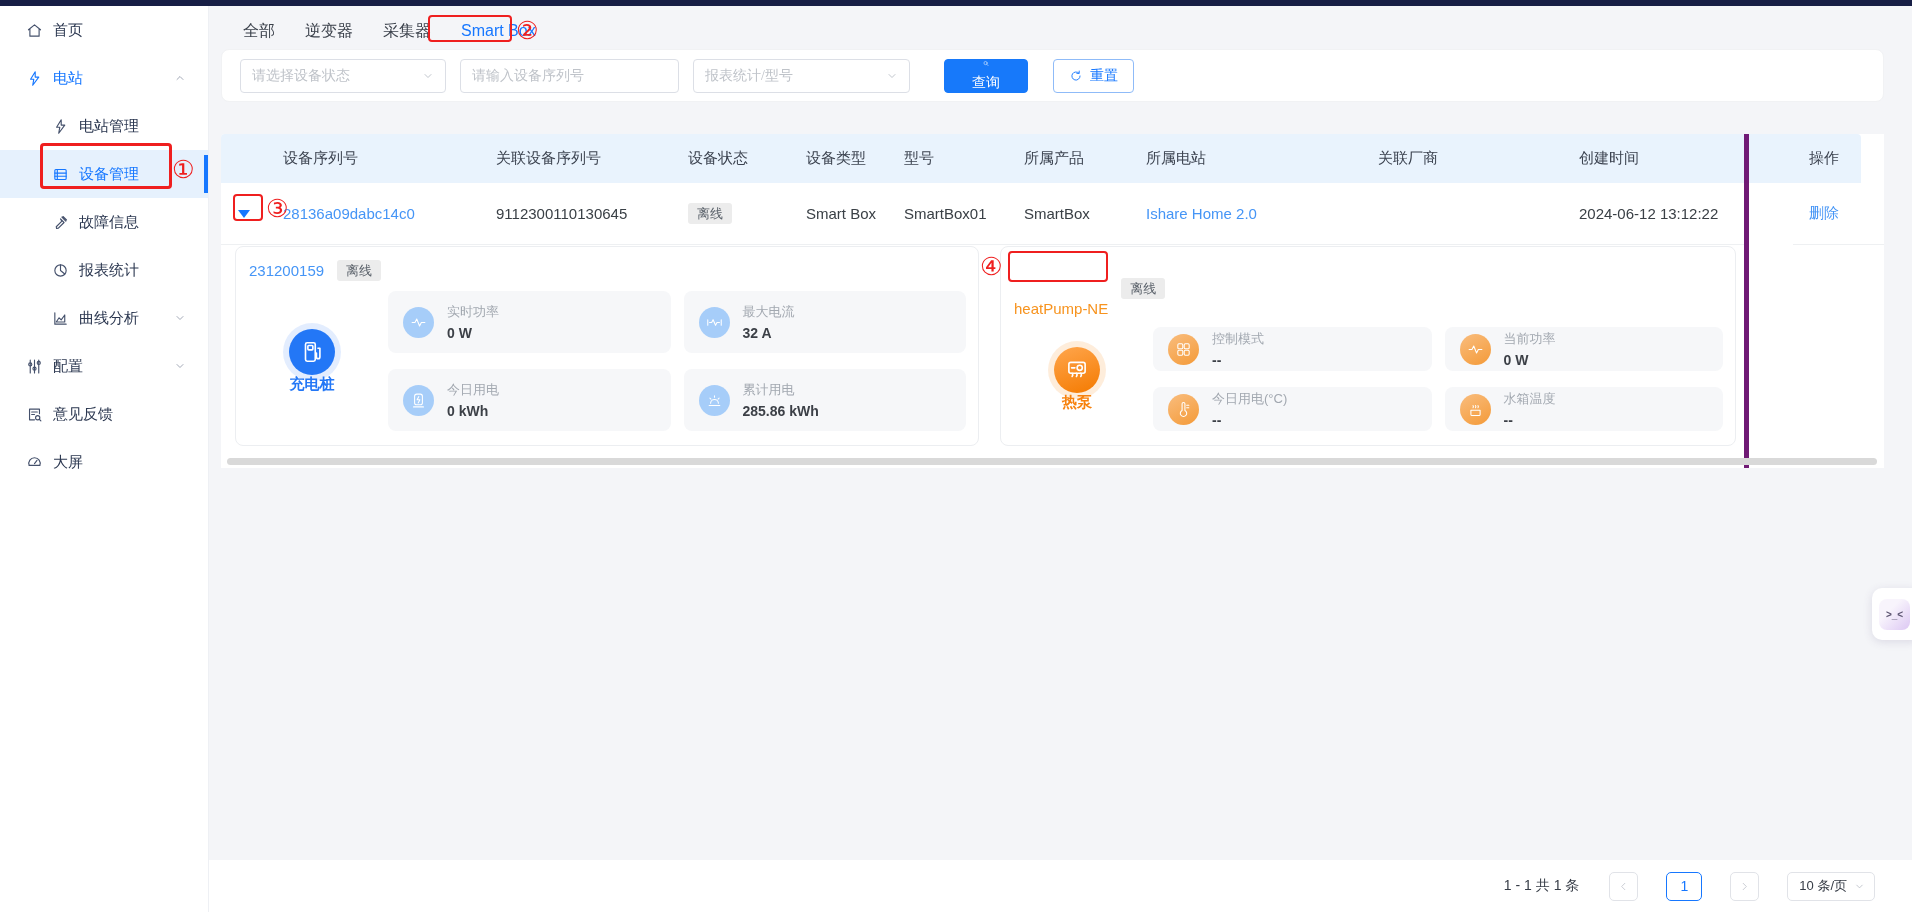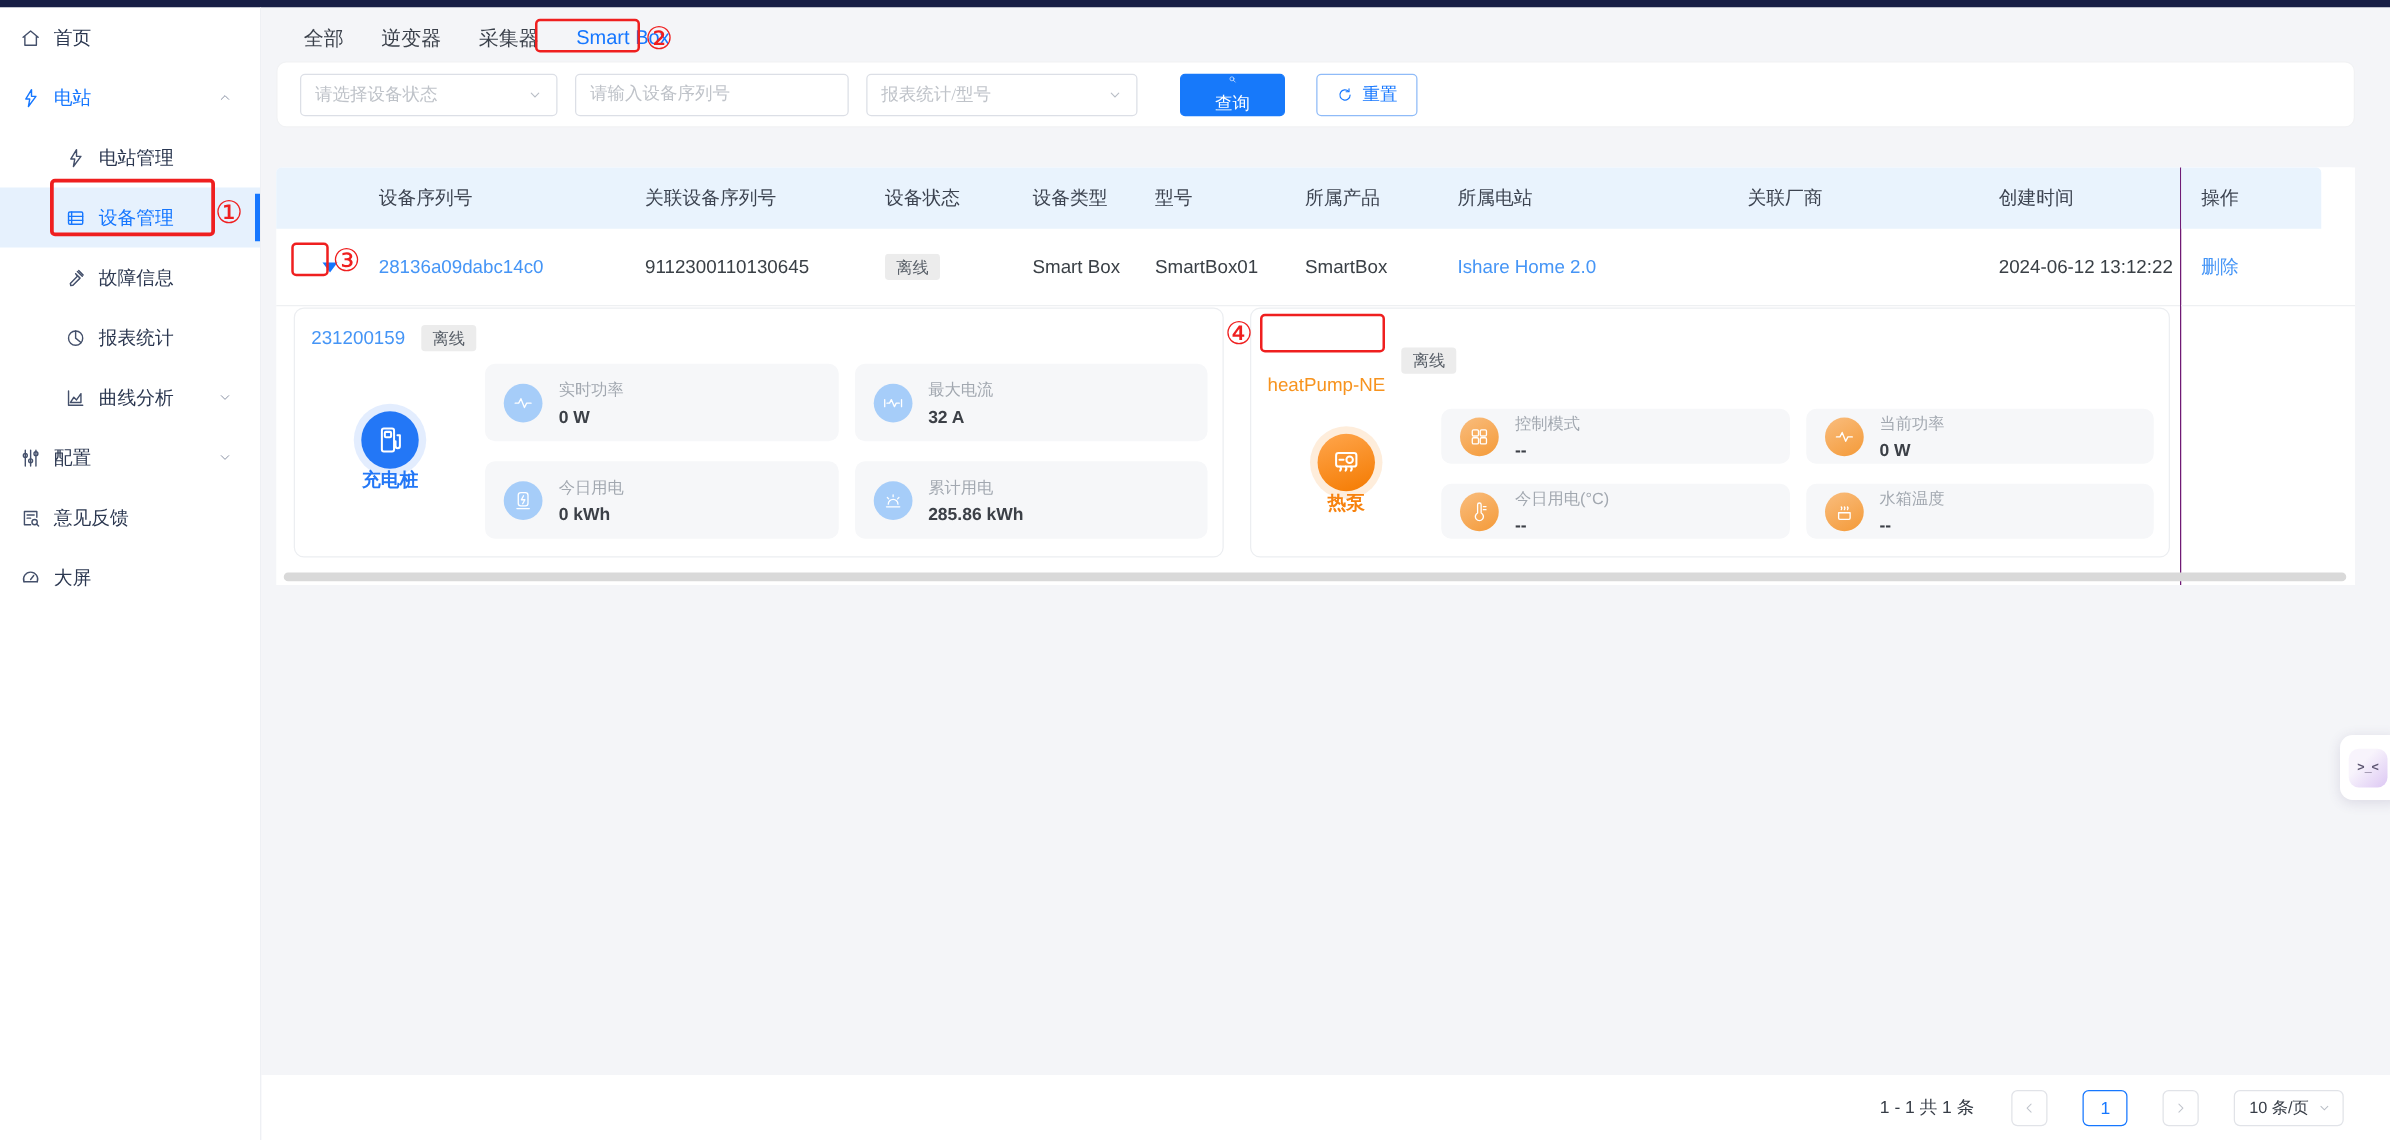--- a/index.html
+++ b/index.html
@@ -6,21 +6,21 @@
   html,body { width:1912px; height:912px; overflow:hidden;
     font-family:"Liberation Sans","DejaVu Sans",sans-serif; background:#f4f5f8; }
 
   
   .topbar { position:absolute; left:0; top:0; width:1912px; height:6px; background:#171e45; }
 
   
   .sidebar { position:absolute; left:0; top:6px; width:209px; height:906px; background:#fff;
     border-right:1px solid #eef0f4; z-index:3; }
   .side-item { position:relative; height:48px; display:flex; align-items:center; gap:10px;
-    padding-left:16px; color:#2b3750; font-size:15px; cursor:pointer; }
+    padding-left:26px; color:#2b3750; font-size:15px; cursor:pointer; }
   .side-item.sub { padding-left:52px; }
   .side-item svg { width:17px; height:17px; stroke:#44506b; stroke-width:1.6; fill:none;
     stroke-linecap:round; stroke-linejoin:round; flex:none; }
   .side-item.blue, .side-item.blue svg { color:#1677ff; stroke:#1677ff; }
   .side-item.active { background:#e6f1fd; color:#1677ff; }
   .side-item.active svg { stroke:#1677ff; }
   .side-item.active::after { content:""; position:absolute; right:0; top:5px; bottom:5px;
     width:4px; background:#1677ff; }
   .side-chev { position:absolute; right:22px; width:12px !important; height:12px !important; stroke:#8b93a5 !important; }
 
@@ -47,30 +47,30 @@
   .btn-plain { width:81px; margin-left:11px; background:#fff; border:1px solid #8fbbf8; color:#1677ff; }
   .btn-plain svg { width:14px; height:14px; stroke:#1677ff; stroke-width:1.6; fill:none; stroke-linecap:round; }
 
   
   .table-card { position:absolute; left:12px; top:128px; width:1663px; height:334px; background:#fff;
     border-radius:4px 4px 0 0; }
   .tgrid { display:grid; grid-template-columns:62px 213px 192px 118px 98px 120px 122px 232px 201px 165px;
     align-items:center; width:1523px; }
   .thead { height:49px; background:#e9f3fd; border-radius:4px 0 0 0; font-size:15px; color:#3c4350; }
   .trow  { height:62px; border-bottom:1px solid #eef0f2; font-size:15px; color:#3a4046; }
-  .cell { padding-right:8px; white-space:nowrap; overflow:hidden;margin-left:20px; }
+  .cell { padding-right:8px; white-space:nowrap; overflow:hidden; }
   .link { color:#4595f6; cursor:pointer; }
   .tag { display:inline-block; background:#ececec; color:#585f68; font-size:13px; padding:4px 9px;
     border-radius:3px; line-height:1; }
   .expand-btn { margin-left:17px; width:20px; height:16px; display:flex; align-items:center; cursor:pointer; }
   .expand-tri { width:0; height:0; border-left:6px solid transparent; border-right:6px solid transparent;
     border-top:8px solid #1677ff; }
 
   .fixed-col { position:absolute; left:1523px; top:0; width:140px; height:334px; background:#fff;
-    border-left:1px solid #701a75; }
+    border-left:5px solid #701a75;padding-left:44px; }
   .fixed-head { height:49px; display:flex; align-items:center; }
   .fixed-head .bg { position:absolute; left:0; top:0; width:112px; height:49px; background:#e9f3fd; border-radius:0 4px 0 0;}
   .fixed-head span { position:relative; padding-left:16px; font-size:15px; color:#3c4350; }
   .fixed-row { height:62px; display:flex; align-items:center; padding-left:16px; font-size:15px;
     border-bottom:1px solid #eef0f2; }
 
   
   .dev-card { position:absolute; top:112px; height:200px; background:#fff; border:1px solid #eceef1;
     border-radius:8px; display:flex; flex-direction:column; }
   .dev-card.left { left:14px; width:744px; }

